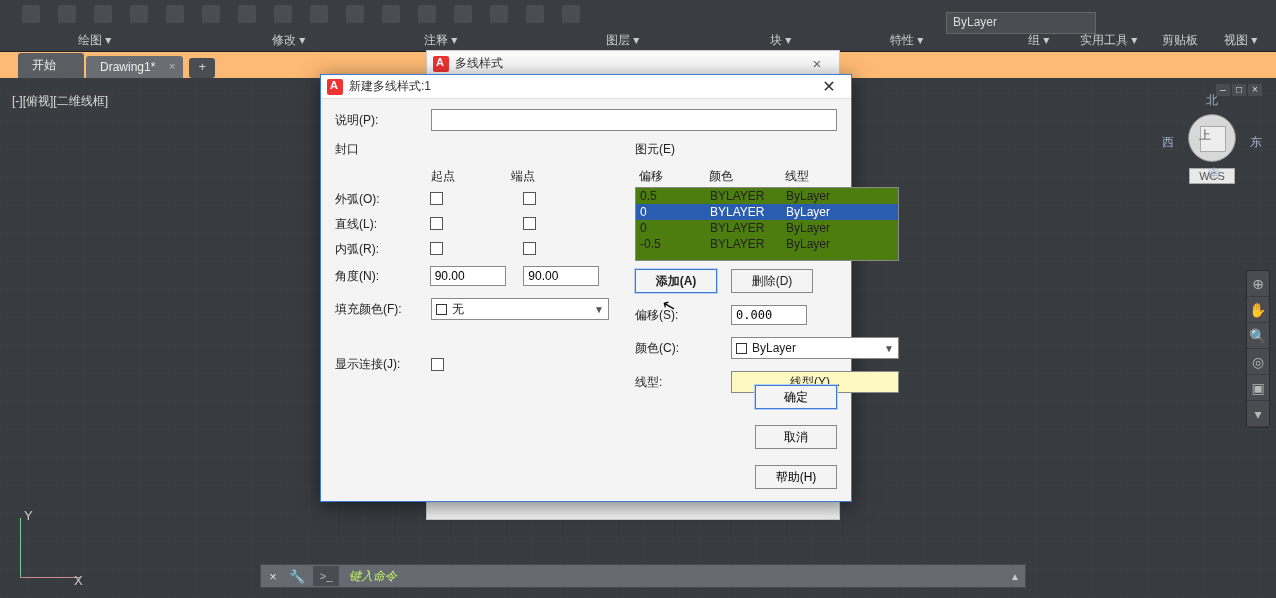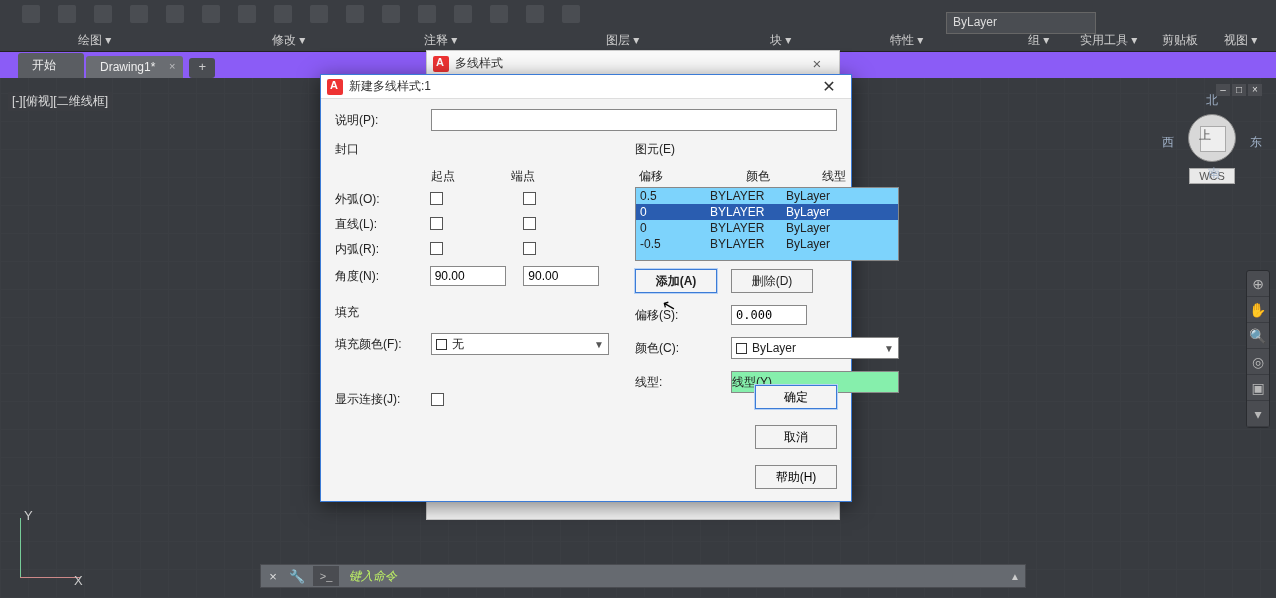--- a/index.html
+++ b/index.html
@@ -7,21 +7,21 @@
 
 
 .ribbon { height: 52px; background: #3a3d42; border-bottom: 1px solid #222; position: relative; }
 .ribbon-icons { height: 28px; display: flex; gap: 18px; padding-left: 22px; align-items: center; opacity: 0.35; }
 .ribbon-icons span { width: 18px; height: 18px; background: #6a6d72; border-radius: 2px; }
 .ribbon-tabs { position: absolute; bottom: 0; left: 0; right: 0; height: 22px; display: flex; }
 .ribbon-tab { color: #ccc; font-size: 12px; padding: 3px 8px; text-align: center; position: absolute; }
 .bylayer-combo { position: absolute; right: 180px; top: 12px; width: 150px; height: 22px; background: #4a4d52; border: 1px solid #666; color: #ddd; font-size: 12px; padding: 2px 6px; }
 
 
-.tabbar { height: 26px; background: #8b5cf6; display: flex; align-items: flex-end; padding-left: 18px; }
+.tabbar { height: 26px; background: #fdba74; display: flex; align-items: flex-end; padding-left: 18px; }
 .filetab { background: #5a5d62; color: #eee; font-size: 12px; padding: 4px 28px 4px 14px; border-radius: 3px 3px 0 0; margin-right: 2px; position: relative; }
 .filetab.active { background: #6a6d72; }
 .filetab .x { position: absolute; right: 8px; top: 4px; font-size: 11px; opacity: .6; }
 .plus-tab { width: 26px; height: 20px; background: #4a4d52; color: #ccc; text-align: center; border-radius: 3px; font-size: 13px; line-height: 18px; margin-left: 4px; }
 
 
 .workspace { position: absolute; top: 78px; bottom: 0; left: 0; right: 0; background: #383b40; }
 .workspace::before {
   content:""; position:absolute; inset:0;
   background-image:
@@ -96,37 +96,37 @@
 .chk { width:13px; height:13px; border:1px solid #555; background:#fff; display:inline-block; }
 .chk-wrap { width:95px; }
 .ang-input { width:76px; height:20px; border:1px solid #888; padding:1px 4px; font-size:12px; }
 
 .fill-row { display:flex; align-items:center; margin-top:12px; }
 .fill-select { width:178px; height:22px; border:1px solid #888; background:#fff; display:flex; align-items:center; padding:0 4px; font-size:12px; position:relative; }
 .fill-select .sq { width:11px; height:11px; border:1px solid #333; margin-right:5px; }
 .fill-select .caret { position:absolute; right:4px; font-size:10px; color:#555; }
 
 .elem-hdr { display:flex; font-size:12px; margin:0 0 2px 4px; gap:2px; }
-.elem-hdr span:nth-child(1){ width:68px;} .elem-hdr span:nth-child(2){ width:74px;margin-left:37px;} .elem-hdr span:nth-child(3){ width:70px;}
-.elem-list { border:1px solid #888; background:#7dd3fc; height:74px; font-family:"SimSun",monospace; font-size:12px; overflow:hidden; }
+.elem-hdr span:nth-child(1){ width:68px;} .elem-hdr span:nth-child(2){ width:74px;} .elem-hdr span:nth-child(3){ width:70px;}
+.elem-list { border:1px solid #888; background:#4d7c0f; height:74px; font-family:"SimSun",monospace; font-size:12px; overflow:hidden; }
 .elem-row { display:flex; padding:1px 4px; }
 .elem-row.selected { background:#2a5db0; color:#fff; }
 .elem-row span:nth-child(1){ width:70px;} .elem-row span:nth-child(2){ width:76px;} .elem-row span:nth-child(3){ width:70px;}
 
 .btn-row { display:flex; gap:14px; margin-top:8px; }
 .sbtn { width:82px; height:24px; border:1px solid #888; background:#f4f4f4; font-size:12px; text-align:center; line-height:22px; }
 .sbtn.focus { border:1px solid #3b7bd6; outline:1px solid #b6d1f5;font-weight:bold; }
 
 .prop-row { display:flex; align-items:center; margin-top:12px; }
 .prop-row .plbl { width:96px; font-size:12px; }
 .offs-input { width:76px; height:20px; border:1px solid #888; padding:0 4px; font-size:12px; font-family:"SimSun",monospace; }
 .color-select { width:168px; height:22px; border:1px solid #888; background:#fff; display:flex; align-items:center; padding:0 4px; font-size:12px; position:relative; }
 .color-select .sq { width:11px; height:11px; border:1px solid #333; margin-right:5px; }
 .color-select .caret { position:absolute; right:4px; font-size:10px; color:#555; }
-.lt-btn { width:168px; height:22px; border:1px solid #888; background:#86efac; font-size:12px; line-height:20px; }
+.lt-btn { width:168px; height:22px; border:1px solid #888; background:#fef9c3; font-size:12px; text-align:center; line-height:20px; }
 
 .bottom-btns { position:absolute; bottom:12px; right:14px; display:flex; gap:16px;flex-direction:column; }
 .dbtn { width:82px; height:24px; border:1px solid #888; background:#f4f4f4; font-size:12px; text-align:center; line-height:22px; }
 .dbtn.primary { border:1px solid #3b7bd6; outline:1px solid #b6d1f5; }
 
 
 .cursor { position:absolute; top:296px; left:662px; font-size:16px; color:#000; z-index:50; pointer-events:none; transform:rotate(-15deg); }
 </style>
 </head>
 <body>
@@ -264,21 +264,20 @@
           <div class="lbl">内弧(R):</div>
           <div class="chk-wrap"><span class="chk"></span></div>
           <div class="chk-wrap"><span class="chk"></span></div>
         </div>
         <div class="caps-row">
           <div class="lbl">角度(N):</div>
           <div class="chk-wrap"><input class="ang-input" value="90.00" style=""></div>
           <div class="chk-wrap"><input class="ang-input" value="90.00" style=""></div>
         </div>
 
-        <div class="grp-hdr" style="margin-top:18px">填充</div>
         <div class="fill-row">
           <div class="lbl">填充颜色(F):</div>
           <div class="fill-select">
             <span class="sq"></span>
             <span>无</span>
             <span class="caret">▼</span>
           </div>
         </div>
 
         <div class="fill-row" style="margin-top:36px">

